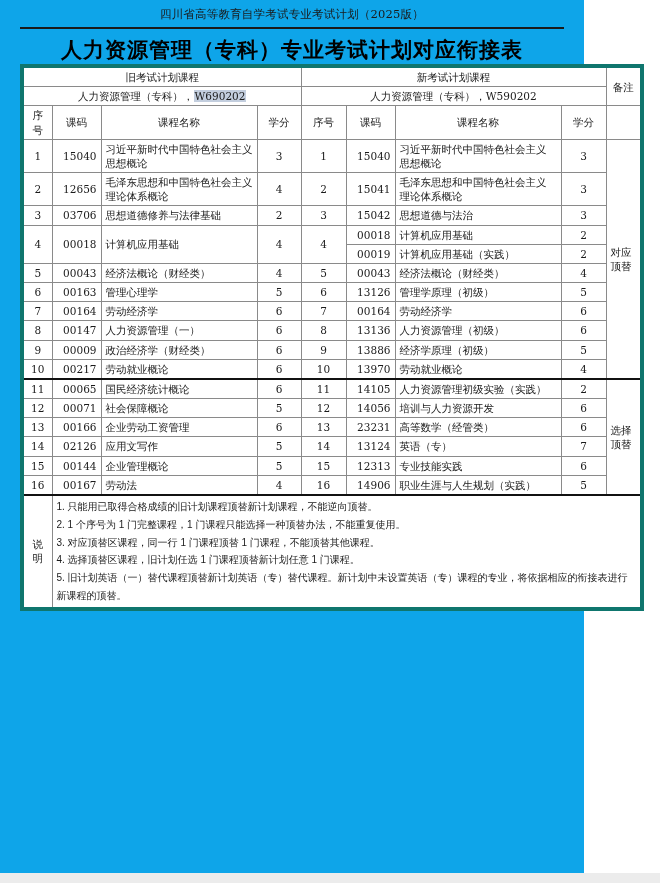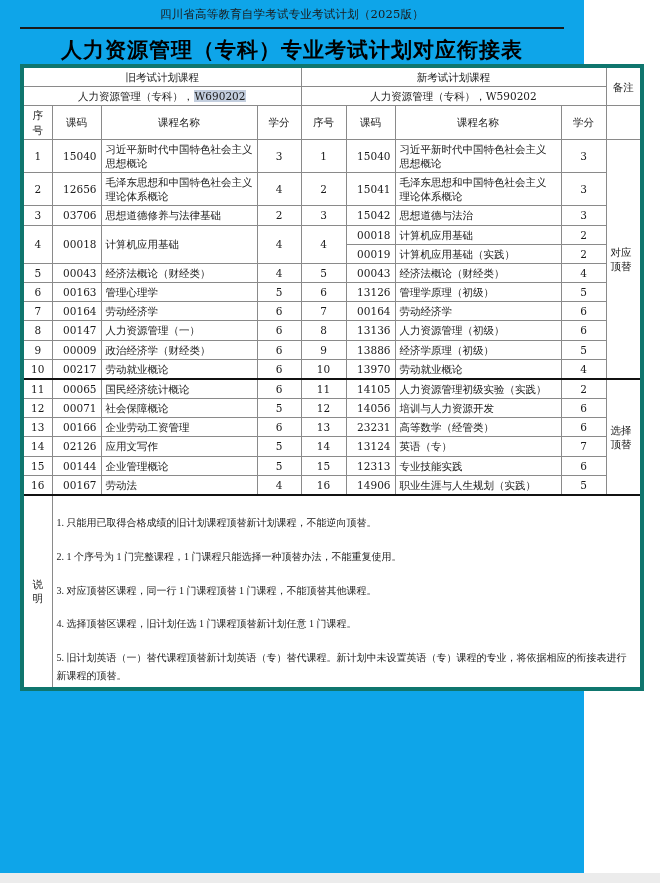--- a/index.html
+++ b/index.html
@@ -88,22 +88,21 @@
   .notes-body {
     text-align: left;
     padding: 4px 6px 6px 6px;
     vertical-align: top;
     font-family: "DejaVu Sans", "Liberation Sans", sans-serif;
   }
   .notes-body .nline {
     font-size: 10px;
     line-height: 1.78;
     color: #1a1a1a;
-    font-family: Liberation Serif, serif;
-    margin-top: 16px;
+    font-family: Liberation Sans, sans-serif;
   }
   .bottom-strip {
     position: absolute;
     left: 0;
     bottom: 0;
     width: 660px;
     height: 10px;
     background: #ececec;
   }
 </style>

